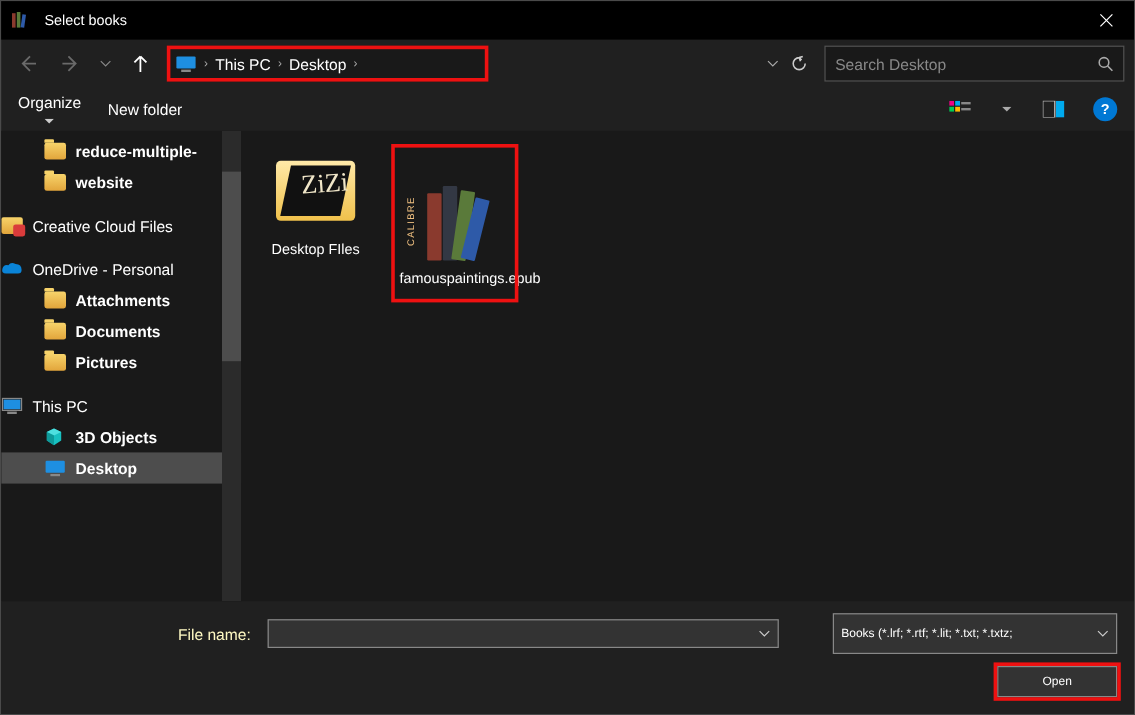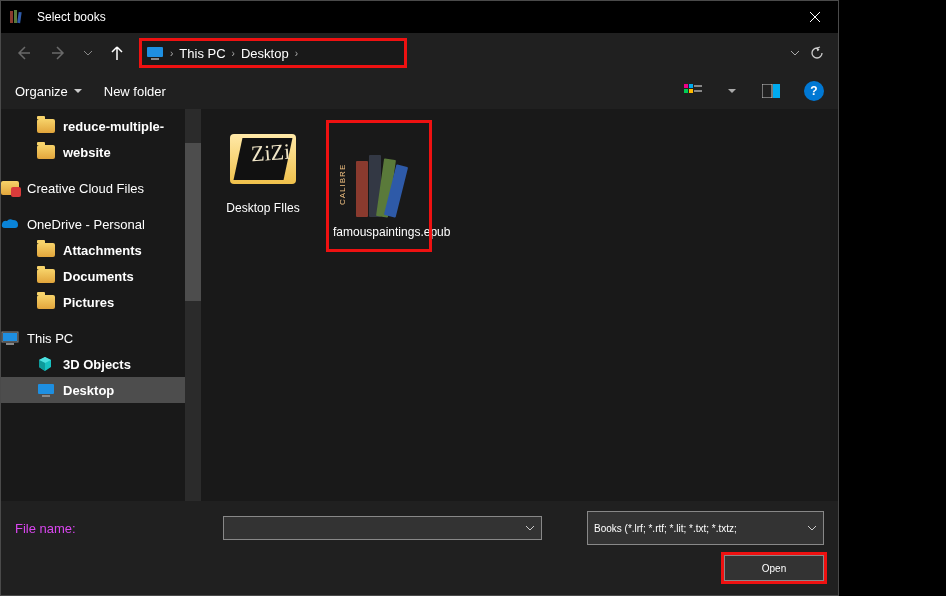--- a/index.html
+++ b/index.html
@@ -1,34 +1,34 @@
 <!DOCTYPE html>
 <html><head>
 <meta charset="utf-8">
 <style>
   * { box-sizing: border-box; margin: 0; padding: 0; font-family: "Segoe UI", sans-serif; }
   body { background: #000; width: 946px; height: 596px; overflow: hidden; position: relative; }
-  .window { width: 839px; height: 596px; background: #202020; display: flex; flex-direction: column; border: 1px solid #4a4a4a; }
+  .window { width: 946px; height: 596px; background: #202020; display: flex; flex-direction: column; border: 1px solid #4a4a4a; }
   .titlebar { height: 32px; background: #000; display: flex; align-items: center; color: #fff; font-size: 12px; }
   .titlebar .icon-slot { width: 32px; display: flex; align-items: center; justify-content: center; }
   .titlebar .title { flex: 1; padding-left: 4px; }
   .titlebar .close { width: 46px; height: 32px; display: flex; align-items: center; justify-content: center; font-size: 14px; color: #fff; }
 
   .navbar { height: 40px; display: flex; align-items: center; gap: 8px; padding: 0 8px; }
   .nav-btn { width: 28px; height: 28px; display: flex; align-items: center; justify-content: center; color: #888; font-size: 18px; }
   .nav-btn.up { color: #fff; }
   .addr-wrap { display: flex; align-items: center; height: 30px; border: 3px solid #e11; background: #191919; padding: 0 4px; width: 268px; gap: 6px; }
   .pc-icon { width: 18px; height: 14px; display: flex; align-items: center; justify-content: center; }
   .crumb { color: #fff; font-size: 13px; white-space: nowrap; }
   .chev { color: #aaa; font-size: 10px; }
   .addr-tail { flex: 1; height: 30px; display: flex; align-items: center; justify-content: flex-end; padding-right: 6px; gap: 10px; color: #bbb; }
   .search-box { width: 250px; height: 30px; background: #191919; border: 1px solid #535353; display: flex; align-items: center; padding: 0 8px; color: #888; font-size: 13px; justify-content: space-between; }
 
   .toolbar { height: 36px; display: flex; align-items: center; padding: 0 14px; gap: 22px; color: #fff; font-size: 13px; }
-  .toolbar .organize { display: flex; align-items: center; gap: 6px; }
+  .toolbar .organize { display: flex; align-items: center; gap: 6px; flex-direction: column; }
   .toolbar .newfolder { }
   .toolbar-spacer { flex: 1; }
   .view-btn { width: 22px; height: 22px; display: flex; align-items: center; justify-content: center; color: #ccc; }
   .help { width: 20px; height: 20px; border-radius: 50%; background: #0078d4; color: #fff; display: flex; align-items: center; justify-content: center; font-size: 12px; font-weight: bold; }
 
   .body { flex: 1; display: flex; min-height: 0; }
   .tree { width: 200px; background: #191919; overflow: hidden; position: relative; padding-top: 4px; }
   .tree-scroll { position: absolute; right: 0; top: 0; width: 16px; height: 100%; background: #2b2b2b; }
   .tree-thumb { position: absolute; right: 0; top: 34px; width: 16px; height: 158px; background: #4d4d4d; }
   .tree-item { display: flex; align-items: center; height: 26px; color: #fff; font-size: 13px; gap: 8px; padding-left: 0; white-space: nowrap; overflow: hidden; }
@@ -53,21 +53,21 @@
   .book { width: 12px; border-radius: 1px; }
   .b1 { height: 56px; background: #8a3a2e; }
   .b2 { height: 62px; background: #333844; }
   .b3 { height: 58px; background: #5a7a3a; transform: rotate(8deg); margin-left: -2px; }
   .b4 { height: 52px; background: #2e5aa8; transform: rotate(14deg); margin-left: -3px; }
   .calibre-label { position: absolute; left: 4px; bottom: 14px; transform: rotate(-90deg); transform-origin: left bottom; font-size: 8px; color: #f0c080; letter-spacing: 1px; }
   .file-cell.sel { outline: 3px solid #e11; padding: 24px 4px 10px; }
 
   .footer { background: #202020; padding: 10px 14px 14px; }
   .fn-row { display: flex; align-items: center; gap: 8px; margin-bottom: 10px; }
-  .fn-label { color: #d946ef; font-size: 13px; width: 200px; text-align: left; padding-right: 6px; }
+  .fn-label { color: #fef9c3; font-size: 13px; width: 200px; text-align: right; padding-right: 6px; }
   .fn-input { flex: 1; height: 24px; background: #333; border: 1px solid #888; display: flex; align-items: center; justify-content: flex-end; padding-right: 6px; color: #ccc; }
   .fn-input .dd { font-size: 10px; color: #ccc; }
   .filter-sel { width: 237px; height: 24px; background: #333; border: 1px solid #888; color: #fff; font-size: 10px; display: flex; align-items: center; padding: 16px 6px; justify-content: space-between; margin-left: 37px; }
   .btn-row { display: flex; justify-content: flex-end; gap: 12px; }
   .btn { width: 100px; height: 26px; background: #333; border: 1px solid #888; color: #fff; font-size: 10px; display: flex; align-items: center; justify-content: center; }
   .btn.hl { outline: 3px solid #e11; }
   svg { display: block; }
 </style>
 </head>
 <body>
@@ -126,20 +126,29 @@
     </div>
     <div class="addr-tail">
       <span>
           <svg width="10" height="6" viewBox="0 0 10 6">
             <path d="M1 1 L5 5 L9 1" stroke="#aaa" stroke-width="1" fill="none"></path>
           </svg>
         </span>
       <span>
           <svg width="14" height="14" viewBox="0 0 14 14">
             <path d="M12 7 A5 5 0 1 1 7 2 L9 4 M7 2 L10 1 M7 2 L8 5" stroke="#ccc" stroke-width="1.3" fill="none"></path>
+          </svg>
+        </span>
+    </div>
+    <div class="search-box">
+      <span>Search Desktop</span>
+      <span>
+          <svg width="14" height="14" viewBox="0 0 14 14">
+            <circle cx="6" cy="6" r="4" stroke="#aaa" stroke-width="1.3" fill="none"></circle>
+            <path d="M9 9 L13 13" stroke="#aaa" stroke-width="1.3"></path>
           </svg>
         </span>
     </div>
   </div>
 
   <div class="toolbar">
     <div class="organize">
       <span>Organize</span>
       <svg width="8" height="5" viewBox="0 0 8 5">
           <path d="M0 0 L4 4 L8 0" fill="#ccc"></path>

